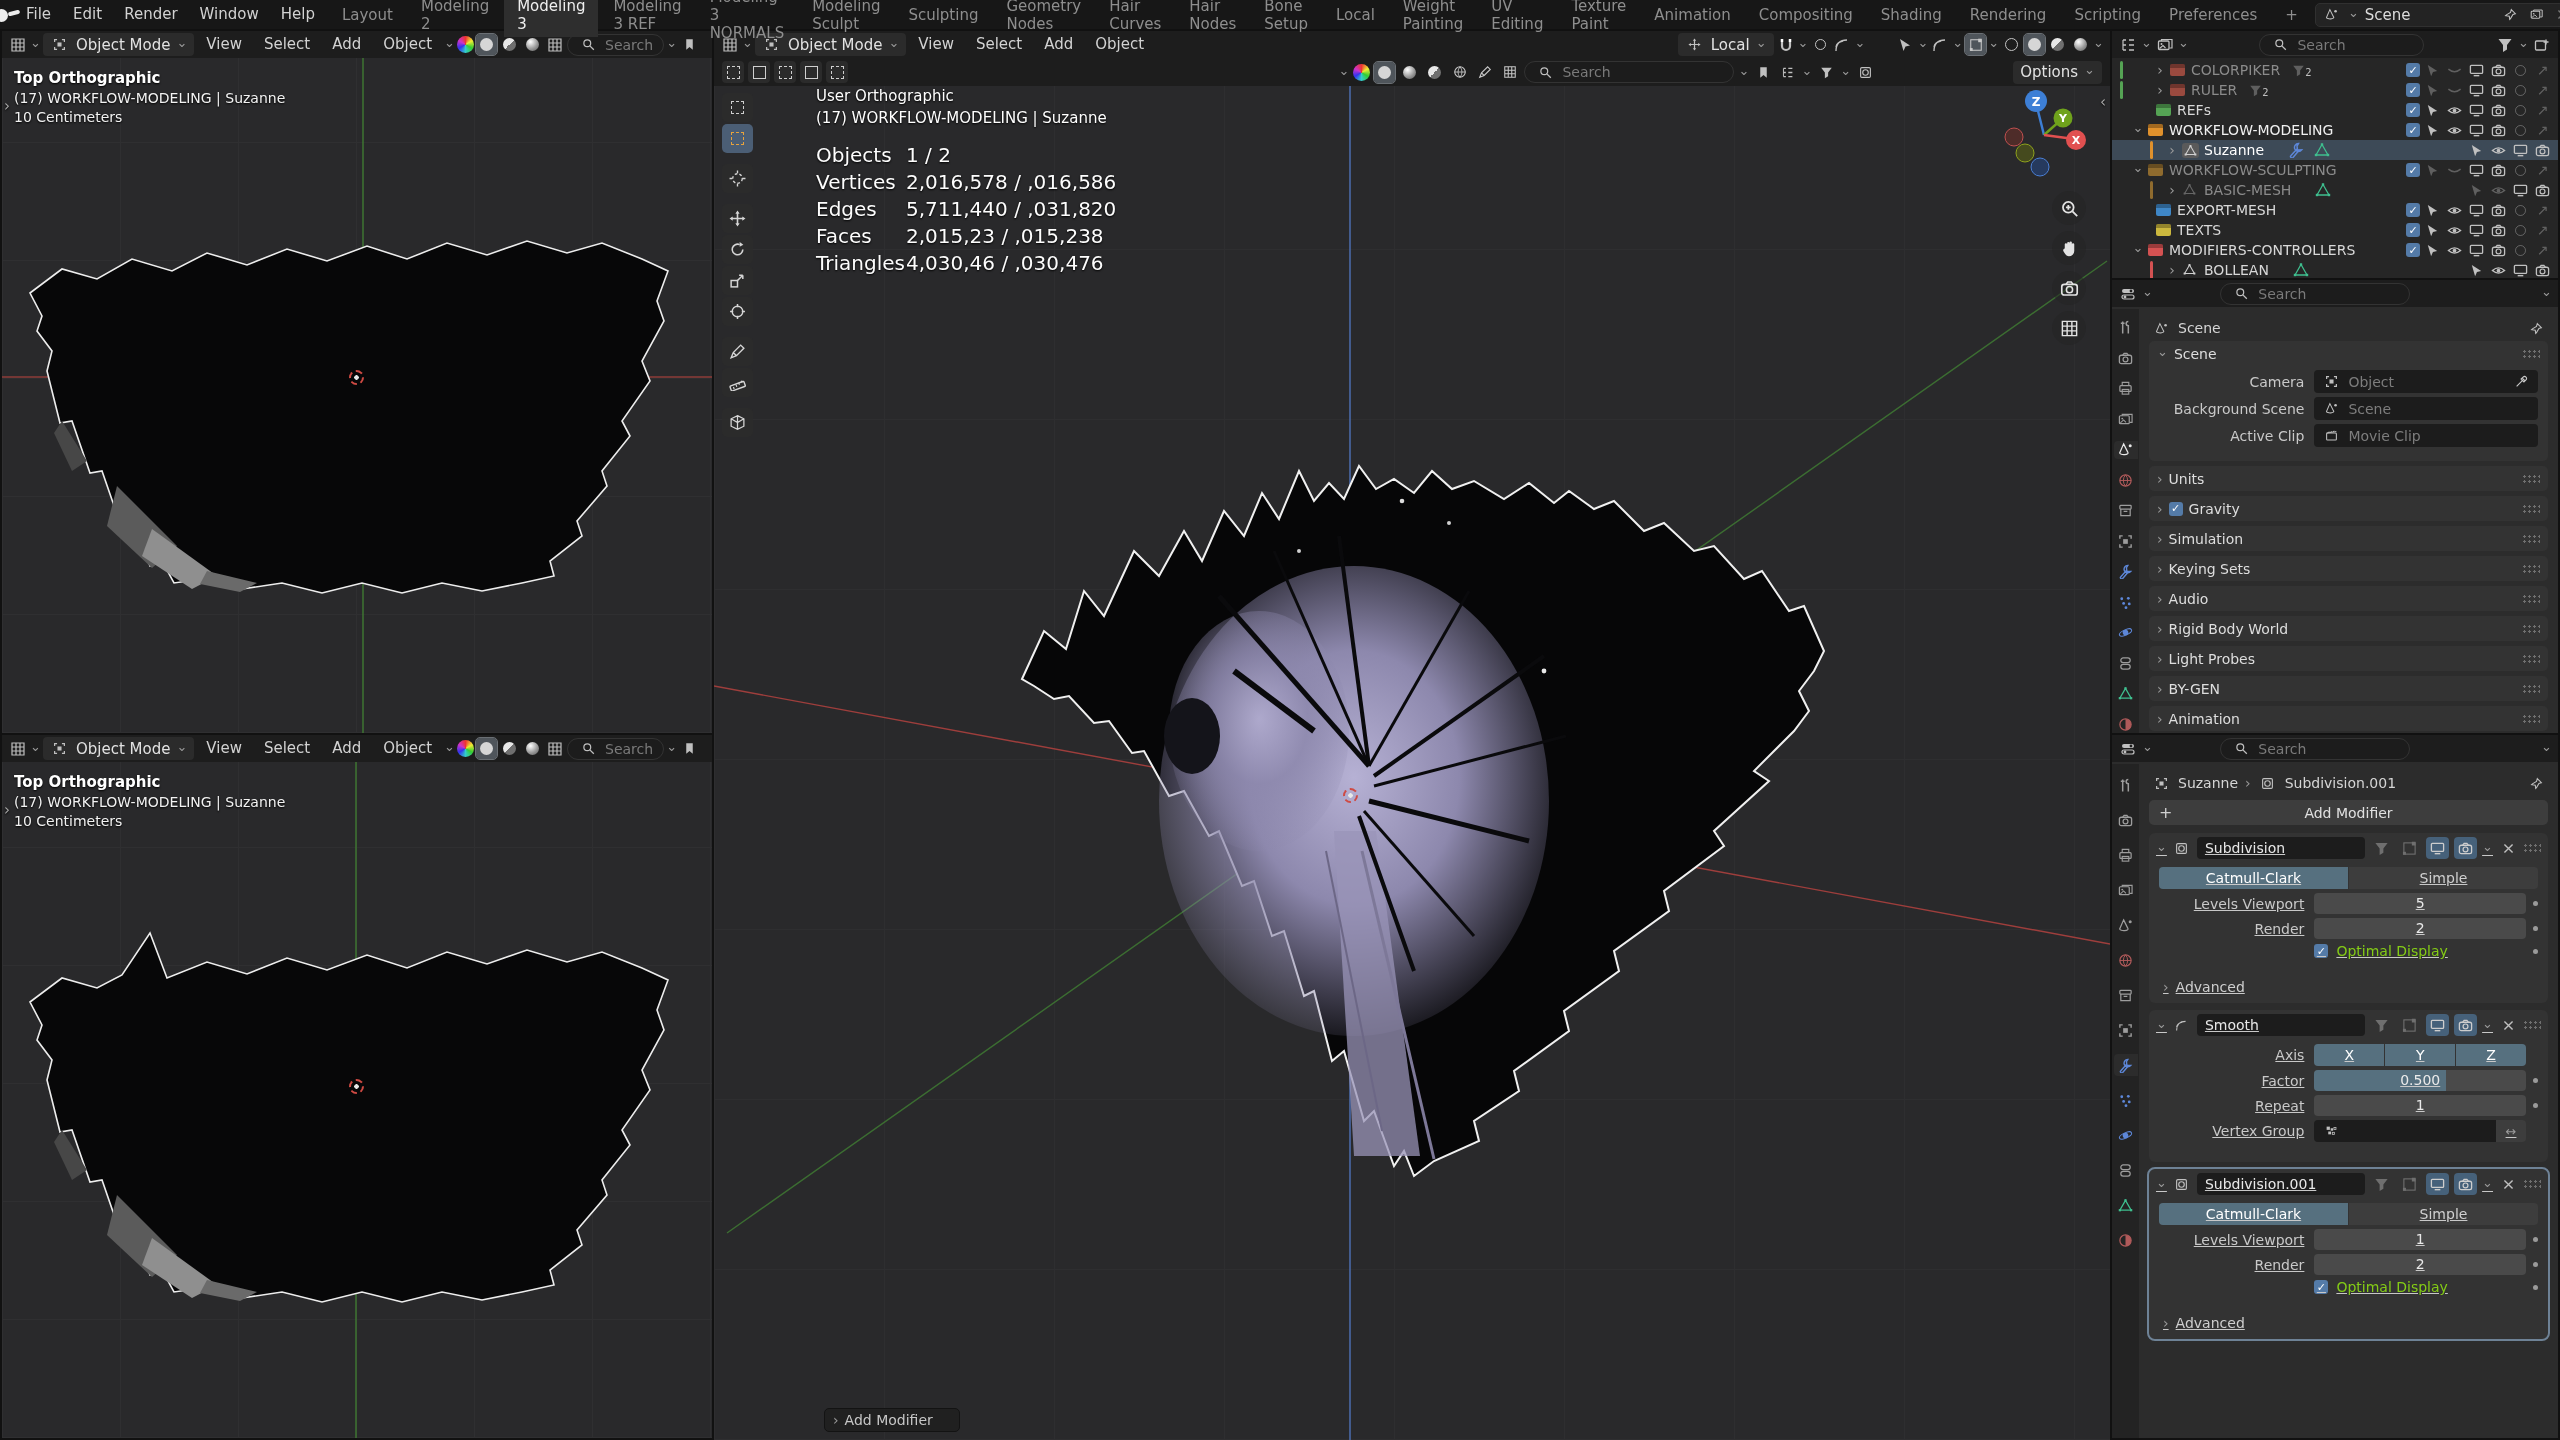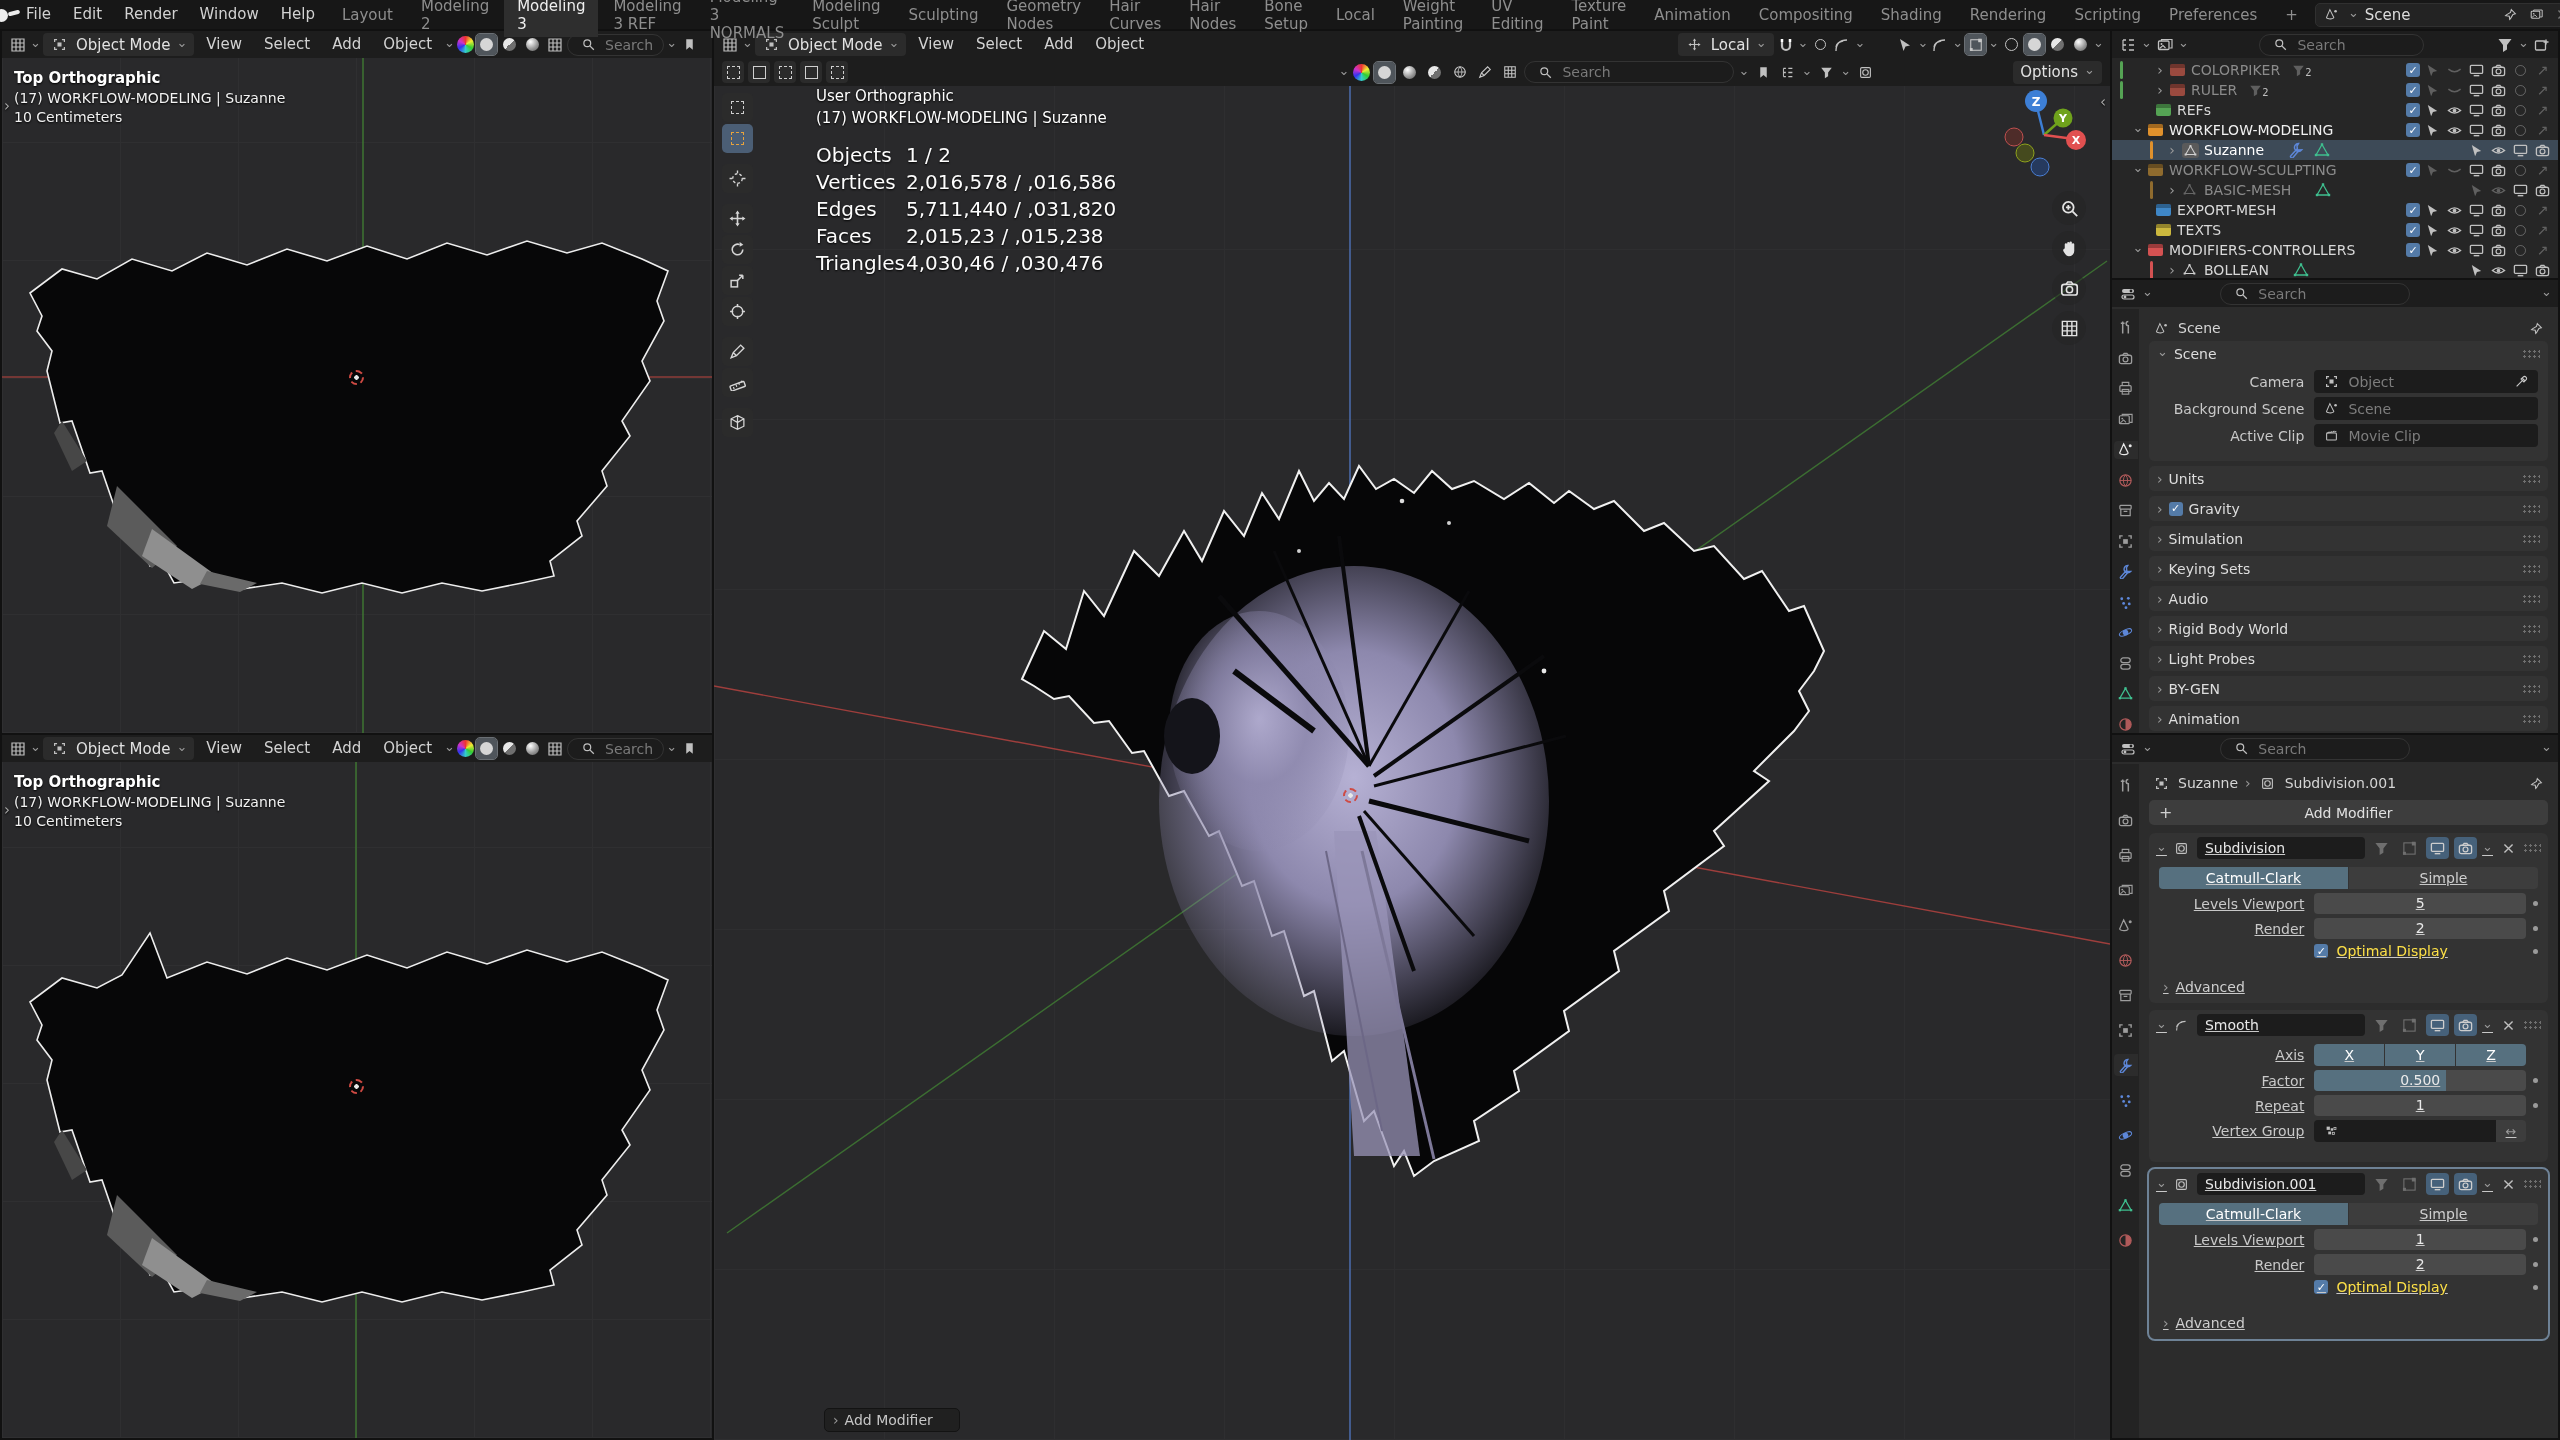--- a/index.html
+++ b/index.html
@@ -129,21 +129,21 @@
               height:23px; padding:0 7px; font-size:14px; color:#7d7d7d; }
   .numfield { flex:1; background:#4a4a4a; border-radius:4px; height:21px; text-align:center; font-size:14px;
               color:#eaeaea; line-height:21px; position:relative; overflow:hidden; }
   .numfield .fill { position:absolute; left:0; top:0; bottom:0; background:#56707f; }
   .numfield span { position:relative; }
   .dot { width:5px; height:5px; border-radius:50%; background:#9a9a9a; margin-left:7px; flex:0 0 auto; }
   .dotpad { width:5px; margin-left:7px; flex:0 0 auto; }
   .seg { display:flex; flex:1; border-radius:4px; overflow:hidden; gap:1px; }
   .seg div { flex:1; background:#3d3d3d; color:#d0d0d0; text-align:center; font-size:14px; height:22px; line-height:22px; }
   .seg div.on { background:#56707f; color:#fff; }
-  .chkrow { display:flex; align-items:center; gap:8px; font-size:14px; color:#fde047; }
+  .chkrow { display:flex; align-items:center; gap:8px; font-size:14px; color:#84cc16; }
   .modpanel { background:#333333; border-radius:6px; margin-bottom:7px; padding-bottom:6px;text-decoration:underline; }
   .modpanel.activemod { outline:2px solid #6e8296; }
   .mod-h { display:flex; align-items:center; gap:5px; height:30px; padding:0 7px; }
   .mod-h .name { flex:1; background:#1c1c1c; border-radius:4px; height:22px; line-height:22px; padding:0 8px;
                  font-size:14px; color:#e8e8e8; }
   .mtg { width:23px; height:22px; border-radius:4px; display:inline-flex; align-items:center; justify-content:center; color:#cdcdcd; }
   .mtg svg { width:15px; height:15px; }
   .mtg.on { background:#46617a; }
   .mtg.off { color:#6f6f6f; }
   .addmod-btn { display:flex; align-items:center; background:#3d3d3d; border-radius:5px; height:25px; margin:4px 0 8px 0;

